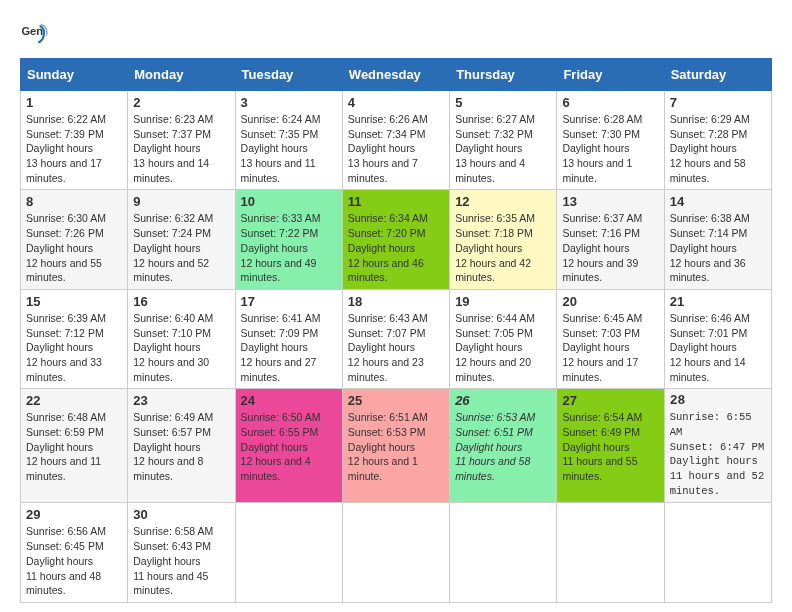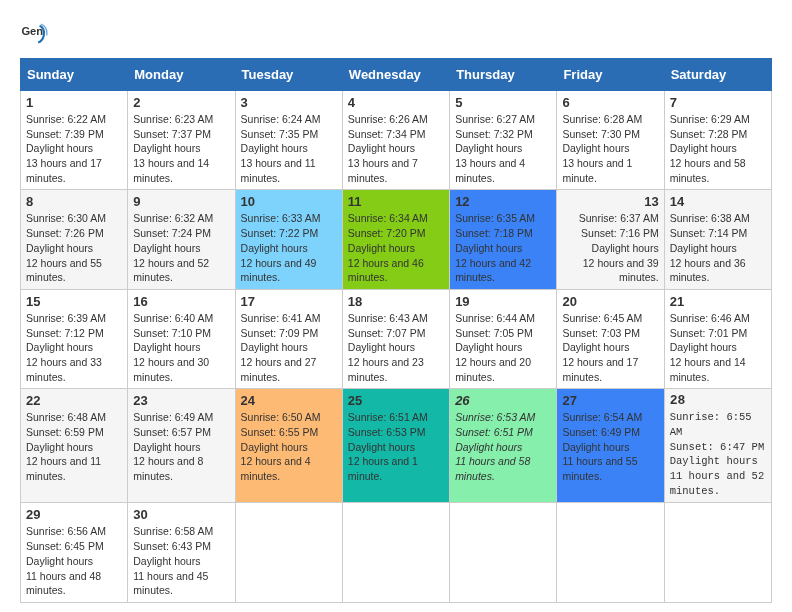--- a/index.html
+++ b/index.html
@@ -179,48 +179,48 @@
       </td>
         <td style="background-color: rgb(245, 245, 245);">
         <span class="day-number">9</span>
         <div class="day-info">
           Sunrise: 6:32 AM<br>
           Sunset: 7:24 PM<br>
           Daylight hours<br>
           12 hours and 52 minutes.
         </div>
       </td>
-        <td style="background-color: #7dd3fc;">
+        <td style="background-color: #86efac;">
         <span class="day-number">10</span>
         <div class="day-info">
           Sunrise: 6:33 AM<br>
           Sunset: 7:22 PM<br>
           Daylight hours<br>
           12 hours and 49 minutes.
         </div>
       </td>
         <td style="background-color: #84cc16;">
         <span class="day-number">11</span>
         <div class="day-info">
           Sunrise: 6:34 AM<br>
           Sunset: 7:20 PM<br>
           Daylight hours<br>
           12 hours and 46 minutes.
         </div>
       </td>
-        <td style="background-color: #3b82f6; margin-left: 41px;">
+        <td style="background-color: #fef9c3; margin-left: 41px;">
         <span class="day-number">12</span>
         <div class="day-info">
           Sunrise: 6:35 AM<br>
           Sunset: 7:18 PM<br>
           Daylight hours<br>
           12 hours and 42 minutes.
         </div>
       </td>
-        <td style="background-color: rgb(245, 245, 245); text-align: right;">
+        <td style="background-color: rgb(245, 245, 245);">
         <span class="day-number">13</span>
         <div class="day-info">
           Sunrise: 6:37 AM<br>
           Sunset: 7:16 PM<br>
           Daylight hours<br>
           12 hours and 39 minutes.
         </div>
       </td>
         <td style="background-color: rgb(245, 245, 245); margin-top: 16px;">
         <span class="day-number">14</span>
@@ -309,48 +309,48 @@
       </td>
         <td style="background-color: rgb(245, 245, 245);">
         <span class="day-number">23</span>
         <div class="day-info">
           Sunrise: 6:49 AM<br>
           Sunset: 6:57 PM<br>
           Daylight hours<br>
           12 hours and 8 minutes.
         </div>
       </td>
-        <td style="background-color: #fdba74;">
+        <td style="background-color: #ec4899;">
         <span class="day-number">24</span>
         <div class="day-info">
           Sunrise: 6:50 AM<br>
           Sunset: 6:55 PM<br>
           Daylight hours<br>
           12 hours and 4 minutes.
         </div>
       </td>
-        <td style="background-color: #14b8a6;">
+        <td style="background-color: #fca5a5;">
         <span class="day-number">25</span>
         <div class="day-info">
           Sunrise: 6:51 AM<br>
           Sunset: 6:53 PM<br>
           Daylight hours<br>
           12 hours and 1 minute.
         </div>
       </td>
         <td style="background-color: #86efac; font-style: italic;">
         <span class="day-number">26</span>
         <div class="day-info">
           Sunrise: 6:53 AM<br>
           Sunset: 6:51 PM<br>
           Daylight hours<br>
           11 hours and 58 minutes.
         </div>
       </td>
-        <td style="background-color: #3b82f6;">
+        <td style="background-color: #84cc16;">
         <span class="day-number">27</span>
         <div class="day-info">
           Sunrise: 6:54 AM<br>
           Sunset: 6:49 PM<br>
           Daylight hours<br>
           11 hours and 55 minutes.
         </div>
       </td>
         <td style="background-color: rgb(245, 245, 245); font-family: Liberation Mono, monospace;">
         <span class="day-number">28</span>

